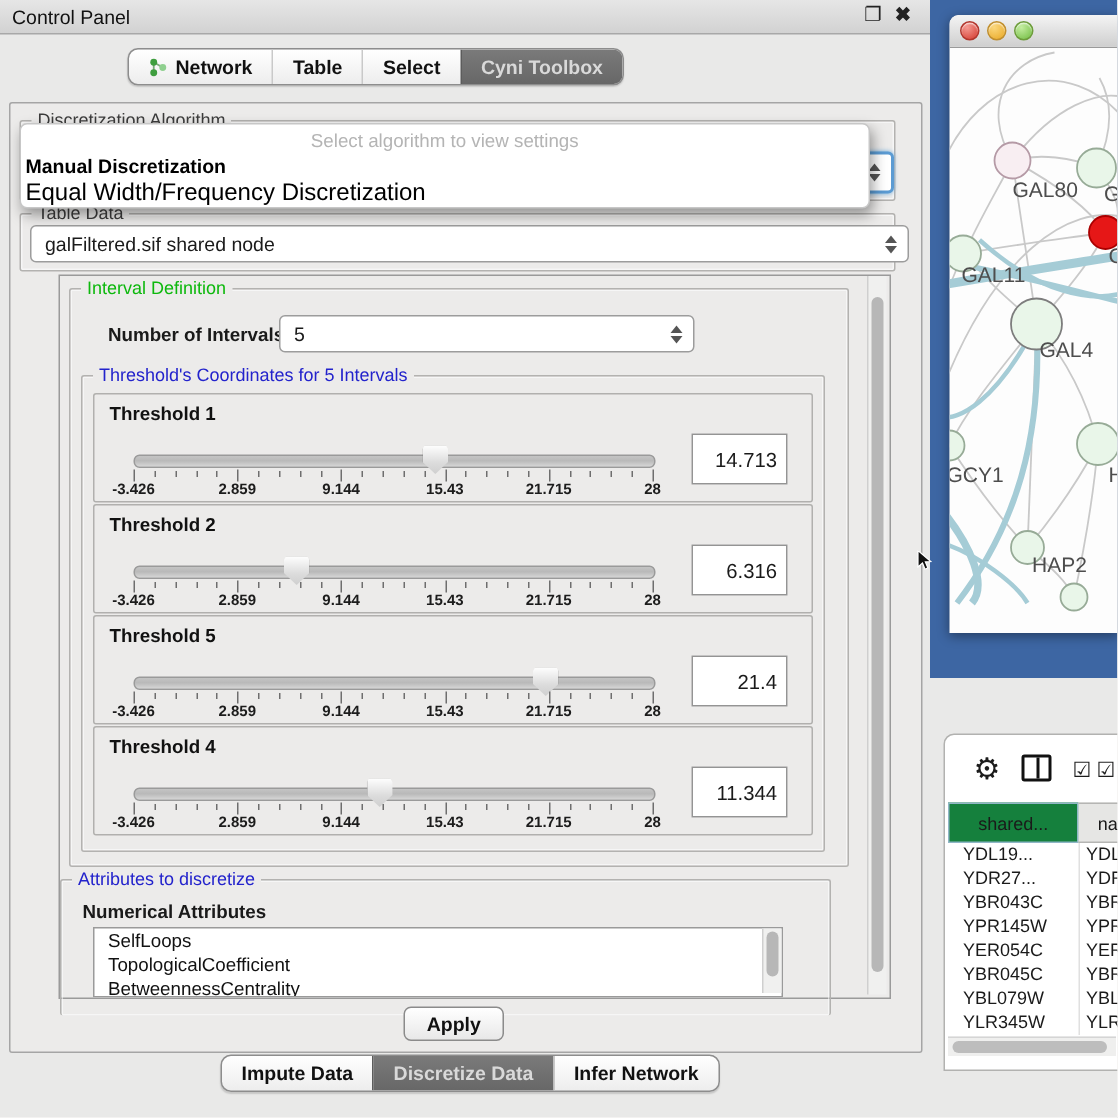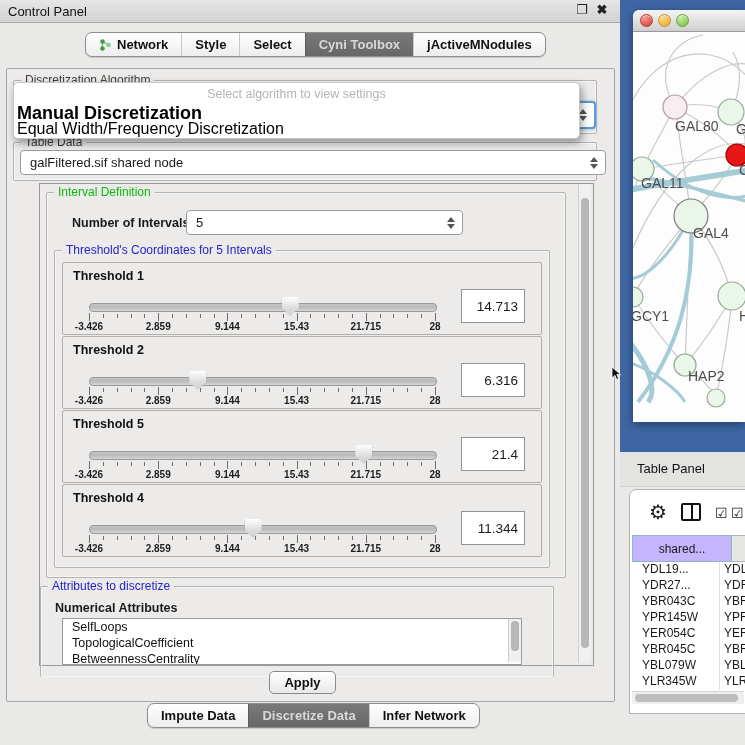--- a/index.html
+++ b/index.html
@@ -34,21 +34,21 @@
          display:flex;align-items:center;font-size:13px;padding:0 22px 0 9px;}
   .spin{position:absolute;right:7px;top:50%;transform:translateY(-50%);display:flex;flex-direction:column;gap:2px;}
   .spin i{display:block;width:0;height:0;border-left:4px solid transparent;border-right:4px solid transparent;}
   .spin i.up{border-bottom:5px solid #555;}
   .spin i.dn{border-top:5px solid #555;}
 
   
   .popup{left:13px;top:82px;width:565px;height:55px;background:#fff;border:1px solid #c7c7c7;border-radius:5px;
          box-shadow:2px 4px 9px rgba(0,0,0,.38);z-index:30;}
   .popup .ph{position:absolute;left:0;right:0;top:4px;text-align:center;color:#b4b4b4;font-size:12.5px;}
-  .popup .o1{position:absolute;left:3px;top:20px;font-size:18px;font-weight:bold;color:#000;}
+  .popup .o1{position:absolute;left:3px;top:20px;font-size:13px;font-weight:bold;color:#000;}
   .popup .o2{position:absolute;left:3px;top:37px;font-size:16px;color:#000;}
 
   
   .thrbox{position:absolute;left:62px;width:478px;height:71px;background:#ecebea;border:1px solid #b1b0ae;border-radius:2px;}
   .thrbox .tl{position:absolute;left:10px;top:6px;font-size:12.5px;font-weight:bold;color:#111;}
   .track{position:absolute;left:26px;top:40px;width:346px;height:7px;border:1px solid #9a9a9a;border-radius:4px;
          background:linear-gradient(#c4c4c4,#b9b9b9 45%,#d6d6d6);}
   .thumb{position:absolute;top:-7px;width:17px;height:19px;
          background:linear-gradient(#fefefe,#dcdcdc 60%,#cfcfcf);
          clip-path:polygon(8% 0,92% 0,100% 12%,100% 58%,50% 100%,0 58%,0 12%);
@@ -111,30 +111,27 @@
         <svg width="13" height="14" viewBox="0 0 13 14">
           <line x1="3.5" y1="3.5" x2="3.5" y2="10.5" stroke="#7aa87a" stroke-width="1.2"></line>
           <line x1="3.5" y1="3.5" x2="9.5" y2="7" stroke="#7aa87a" stroke-width="1.2"></line>
           <circle cx="3.5" cy="3.5" r="2.3" fill="#3f9e3f"></circle>
           <circle cx="3.5" cy="10.5" r="2.3" fill="#3f9e3f"></circle>
           <circle cx="9.5" cy="7" r="2.3" fill="#8fd08f"></circle>
         </svg>
         <span>Network</span>
       </div>
       <div class="s">
-          <span>Style</span>
+          <span>Table</span>
         </div>
       <div class="s">
           <span>Select</span>
         </div>
       <div class="s sel">
           <span>Cyni Toolbox</span>
-        </div>
-      <div class="s">
-          <span>jActiveMNodules</span>
         </div>
     </div>
   </div>
 
   <div class="abs outerbox"></div>
 
   <div class="group" style="left:13px;top:80px;width:582px;height:52px;">
     <span class="glabel plain">Discretization Algorithm</span>
   </div>
   <div class="combo" style="left:20px;top:101px;width:541px;height:24px;border:2px solid #5b9bd3;box-shadow:0 0 3px #7fb3dd;z-index:5;">
@@ -441,35 +438,32 @@
         <text x="106" y="311" font-size="14" fill="#4d4d4d">H</text>
         <text x="55" y="371" font-size="14" fill="#4d4d4d">HAP2</text>
       </svg>
     <div class="netbar">
       <span class="light" style="left:7px;background:radial-gradient(circle at 35% 30%,#f49a92,#d3372c);border:1px solid #b2372e;box-sizing:border-box;"></span>
       <span class="light" style="left:25px;background:radial-gradient(circle at 35% 30%,#fbd77c,#eaa switchblade722);border:1px solid #c08f2f;box-sizing:border-box;background:radial-gradient(circle at 35% 30%,#fbd77c,#e8a722);"></span>
       <span class="light" style="left:43px;background:radial-gradient(circle at 35% 30%,#c4eda0,#6fbb3f);border:1px solid #6d9c3b;box-sizing:border-box;"></span>
     </div>
   </div>
 
-  <div class="abs tpheader">
-    <span class="t">Table Panel</span>
-  </div>
 
   <div class="abs tcard">
 
     <span class="ticon" style="left:19px;top:10px;font-size:20px;">⚙</span>
     <span class="ticon" style="left:51px;top:13px;width:20px;height:18px;border:2px solid #111;border-radius:2px;display:inline-block;box-sizing:border-box;">
       <i style="position:absolute;left:8px;top:0;width:2px;height:14px;background:#111;"></i>
     </span>
     <span class="ticon" style="left:85px;top:15px;font-size:14px;">☑</span>
     <span class="ticon" style="left:101px;top:15px;font-size:14px;">☑</span>
 
     <div class="thead">
-      <div class="hc" style="width:100px;background:#c4b5fd;border-color:#8fb6c6;">shared...</div>
+      <div class="hc" style="width:87px;background:#15803d;border-color:#8fb6c6;">shared...</div>
       <div class="hc" style="width:40px;background:#e6e6e4;border-color:#b5b5b3;border-left:none;">na</div>
     </div>
 
     <div class="trows" id="table-rows">
         <div class="trow">
           <div class="c" style="width: 88px; padding-left: 10px; border-right: 1px solid rgb(224, 224, 224);">YDL19...</div>
           <div class="c" style="width: 26px; padding-left: 4px;">YDL1</div>
         </div>
         <div class="trow">
           <div class="c" style="width: 88px; padding-left: 10px; border-right: 1px solid rgb(224, 224, 224);">YDR27...</div>

